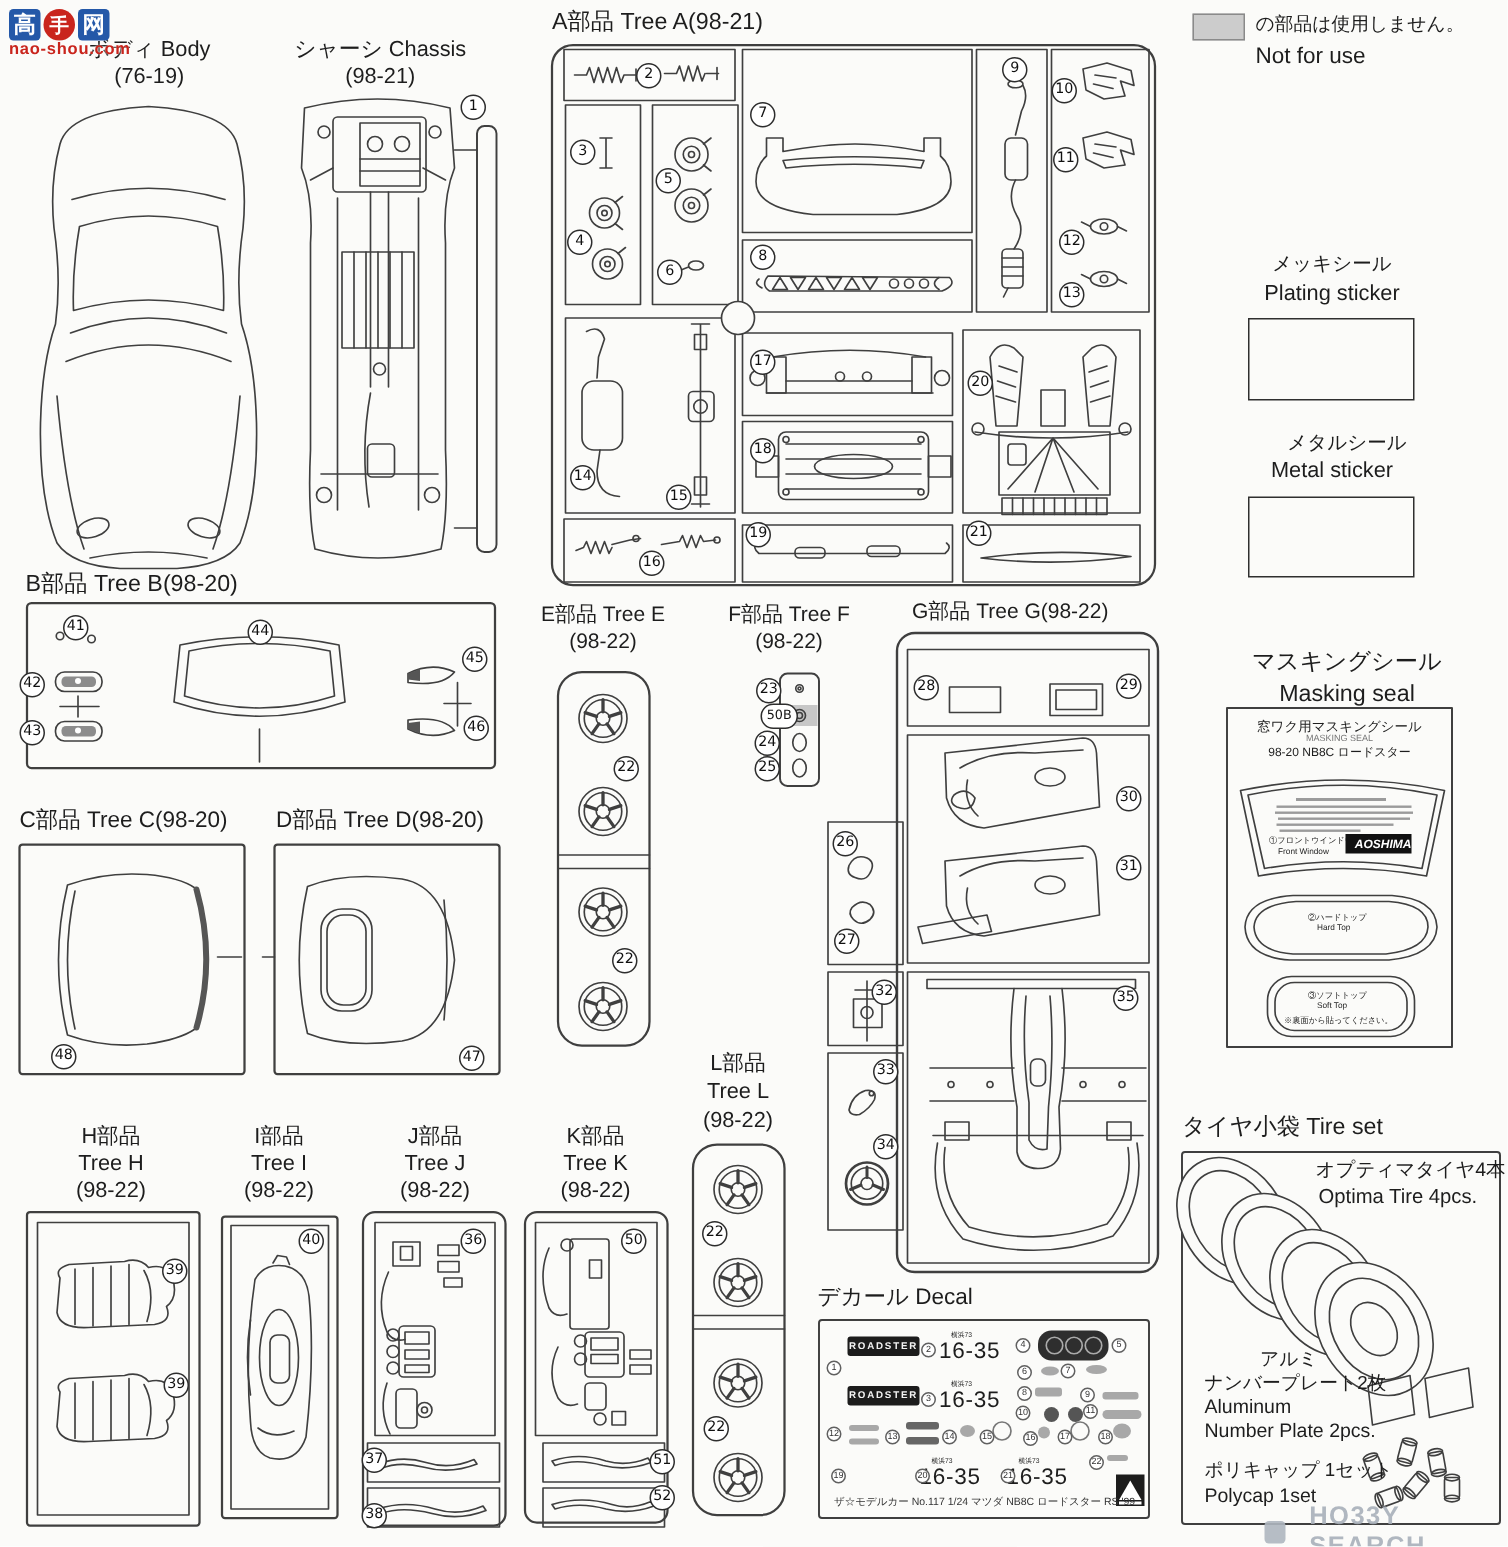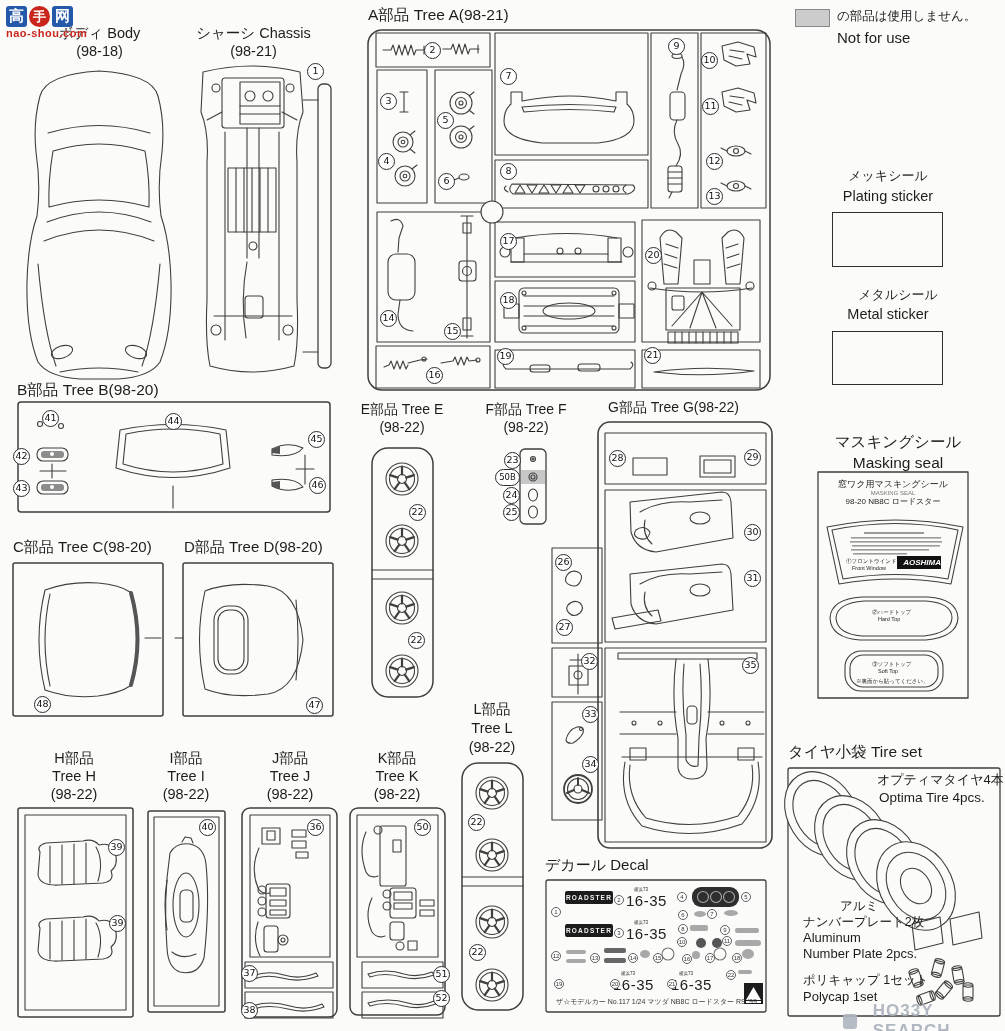--- a/index.html
+++ b/index.html
@@ -4,21 +4,21 @@
 <style>
   html,body{margin:0;padding:0;background:#fff;}
   #page{position:relative;width:1005px;height:1031px;background:#fbfbf9;overflow:hidden;
         font-family:"Liberation Sans",sans-serif;color:#1f1f1f;}
   svg.art{position:absolute;left:0;top:0;}
   .t{position:absolute;white-space:nowrap;line-height:1.15;color:#1d1d1d;}
   .c{text-align:center;}
   .pn{position:absolute;box-sizing:border-box;width:17px;height:17px;border:1.4px solid #2d2d2d;
       border-radius:50%;background:#fff;font-size:9.5px;line-height:14px;text-align:center;color:#111;
       font-family:"DejaVu Sans",sans-serif;}
-  .pn.wide{width:25px;border-radius:9px;}
+  .pn.wide{width:25px;border-radius:9px;margin-left:12px;}
   .dn{position:absolute;box-sizing:border-box;width:10px;height:10px;border:1px solid #606060;
       border-radius:50%;background:#fff;font-size:6px;line-height:8px;text-align:center;color:#333;}
   .box{position:absolute;box-sizing:border-box;border:1.5px solid #2f2f2f;}
   .grayfill{background:#cccccc;border:1px solid #8a8a8a;}
   .badge{position:absolute;background:#1c1c1c;color:#f2f2f2;font-size:6.5px;font-weight:bold;
          letter-spacing:1.2px;text-align:center;border-radius:2px;}
   .wm-sq{width:21px;height:21px;background:#2458a8;color:#fff;font-size:15px;font-weight:bold;
          display:flex;align-items:center;justify-content:center;border-radius:3px;}
   .wm-ic{width:21px;height:21px;background:#c9251d;color:#fff;font-size:13px;font-weight:bold;
          display:flex;align-items:center;justify-content:center;border-radius:50%;}
@@ -472,21 +472,21 @@
     <span class="wm-sq">网</span>
   </div>
   <div class="wm-url">nao-shou.com</div>
 </div>
 <div style="position:absolute;left:843px;top:1001px;display:flex;align-items:center;gap:16px;z-index:30;opacity:.9">
   <span style="width:15px;height:15px;background:#aeb6bf;border-radius:3px;display:inline-block"></span>
   <span style="font-size:17px;font-weight:bold;color:#a8b0ba;letter-spacing:1px">HO33Y SEARCH</span>
 </div>
 
 <div class="t c" style="left:52px;top:25px;width:95px;font-size:14.5px">ボディ Body</div>
-<div class="t c" style="left:52px;top:43px;width:95px;font-size:14.5px">(98-18)</div>
+<div class="t c" style="left:52px;top:43px;width:95px;font-size:14.5px">(76-19)</div>
 <div class="t c" style="left:196px;top:25px;width:115px;font-size:14.5px">シャーシ Chassis</div>
 <div class="t c" style="left:196px;top:43px;width:115px;font-size:14.5px">(98-21)</div>
 <div class="t" style="left:368px;top:6px;font-size:15.5px">A部品 Tree A(98-21)</div>
 <div class="t" style="left:17px;top:381px;font-size:15.5px">B部品 Tree B(98-20)</div>
 <div class="t" style="left:13px;top:538px;font-size:15px">C部品 Tree C(98-20)</div>
 <div class="t" style="left:184px;top:538px;font-size:15px">D部品 Tree D(98-20)</div>
 <div class="t c" style="left:352px;top:401px;width:100px;font-size:14px">E部品 Tree E</div>
 <div class="t c" style="left:352px;top:419px;width:100px;font-size:14px">(98-22)</div>
 <div class="t c" style="left:477px;top:401px;width:98px;font-size:14px">F部品 Tree F</div>
 <div class="t c" style="left:477px;top:419px;width:98px;font-size:14px">(98-22)</div>

